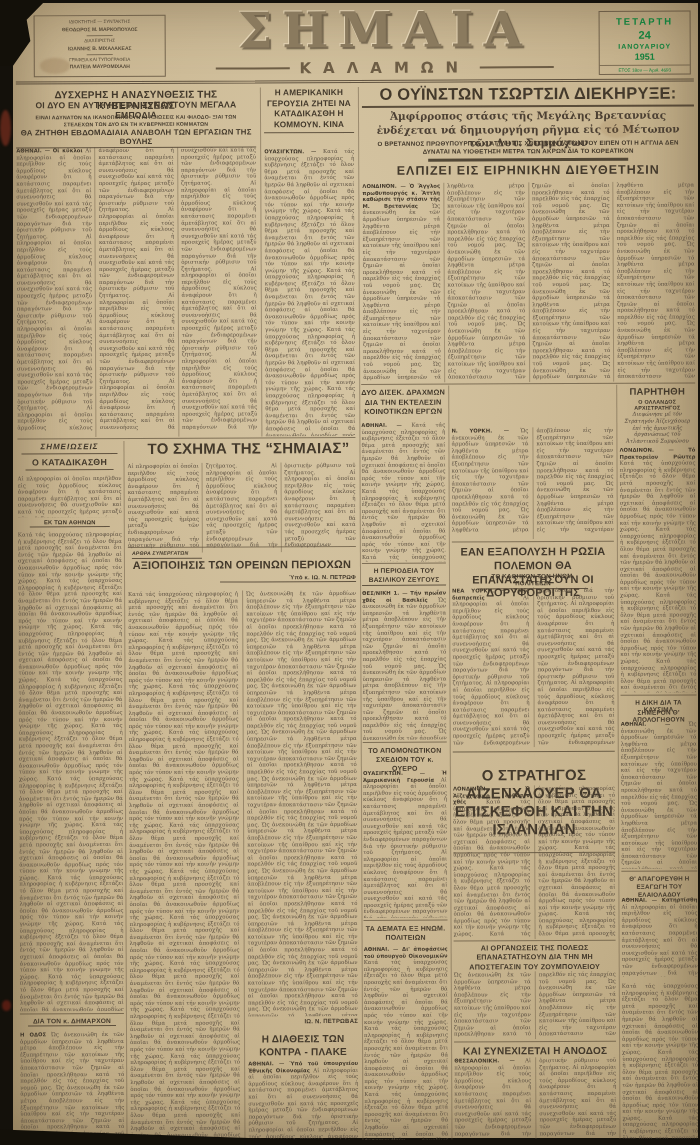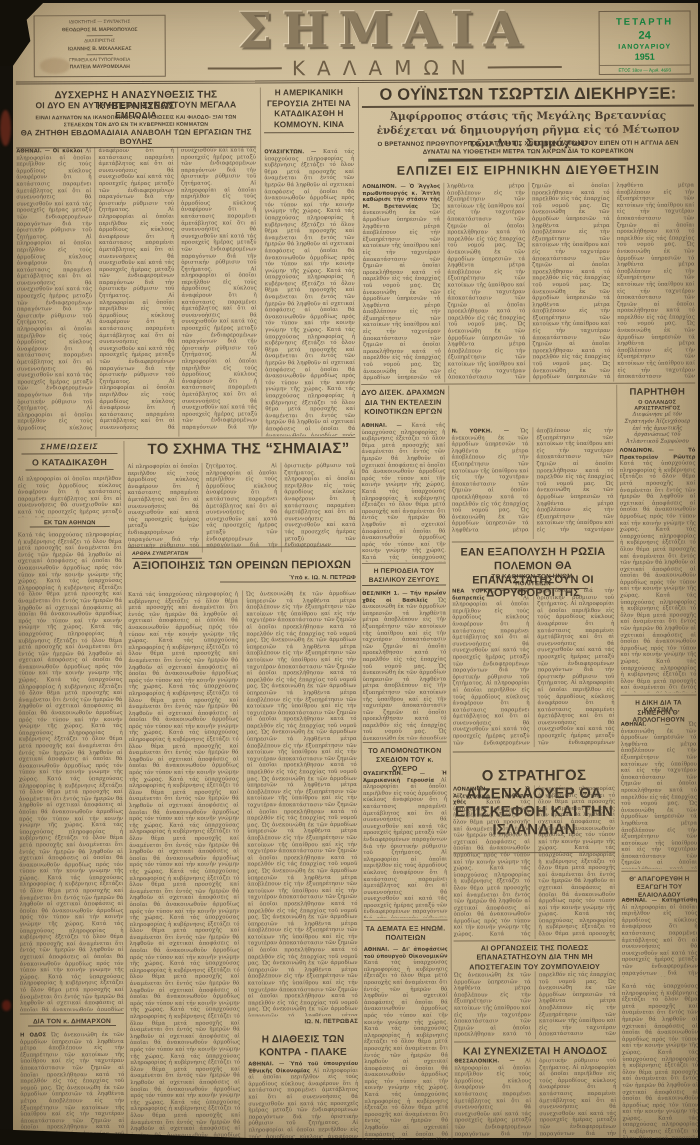--- a/index.html
+++ b/index.html
@@ -24,22 +24,22 @@
   
   .pubbox{border:1px solid rgba(80,66,48,.7);padding:3px 2px;text-align:center;
       font-family:"Liberation Sans",sans-serif;color:#564a38;font-size:4.6px;line-height:1.45}
   .pubbox b{display:block;font-size:5px}
   .pubbox .sep{width:26px;height:1px;background:rgba(80,66,48,.6);margin:2px auto}
   .mast{font-family:"DejaVu Serif",serif;font-weight:700;font-size:49px;letter-spacing:10px;
       color:#8a7a5e;text-align:center;
       text-shadow:2px 2px 1px rgba(52,42,28,.55),-1px -1px 0 rgba(232,218,188,.8)}
   .sub{display:flex;align-items:center;justify-content:center;gap:10px}
   .sub .rule{width:74px;height:2px;background:#6d5d45}
-  .sub span{font-family:"DejaVu Sans",sans-serif;font-size:20px;letter-spacing:12px;
-      color:#6d5d45;font-weight:400}
+  .sub span{font-family:"DejaVu Sans",sans-serif;font-size:15px;letter-spacing:12px;
+      color:#6d5d45;font-weight:700}
   .datebox{border:1px solid rgba(80,66,48,.7);text-align:center;color:#15803d;
       font-family:"Liberation Sans",sans-serif;padding-top:4px}
   .datebox .w{font-weight:700;font-size:9.5px;letter-spacing:2px}
   .datebox .d{font-weight:700;font-size:11px;margin-top:2px}
   .datebox .m{font-weight:700;font-size:7px;letter-spacing:1px;margin-top:2px}
   .datebox .y{font-weight:700;font-size:9px;margin-top:2px}
   .datebox .i{font-size:4.6px;border-top:1px solid rgba(80,66,48,.6);margin-top:3px;padding-top:2px}
   
   .tear{position:absolute;background:#131009;z-index:6}
   .stain{position:absolute;border-radius:50%;z-index:6;filter:blur(1px)}

